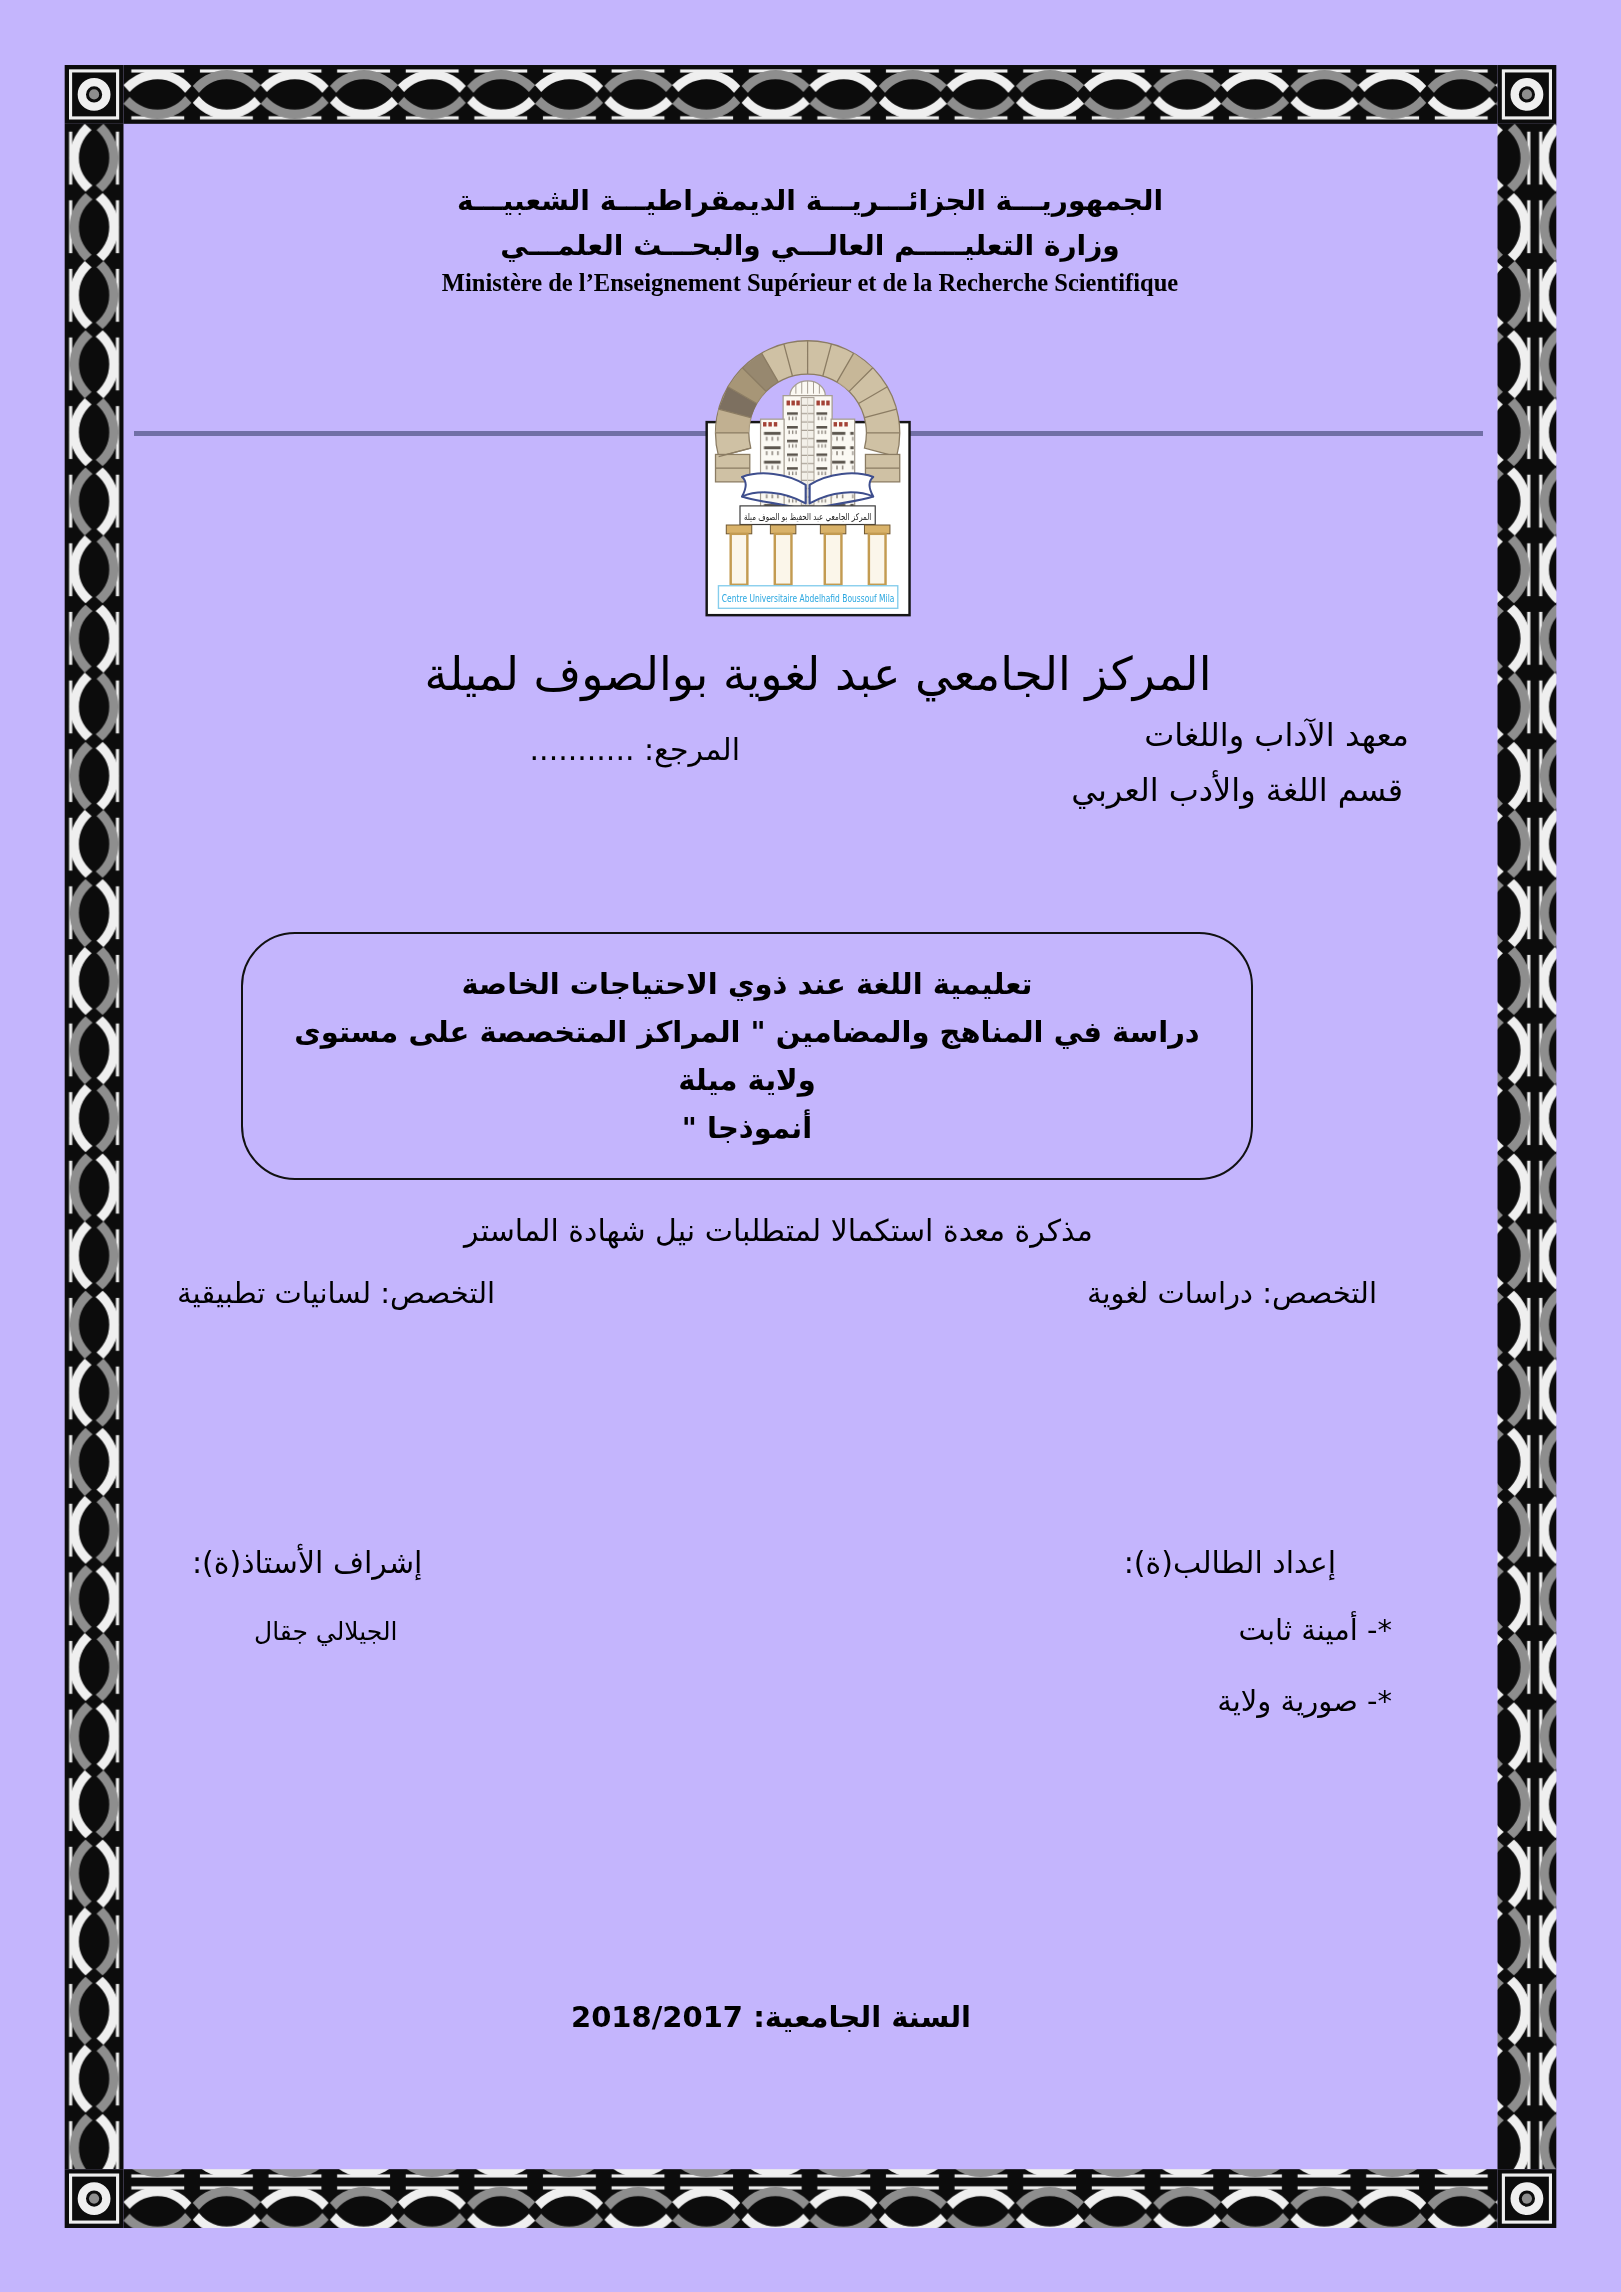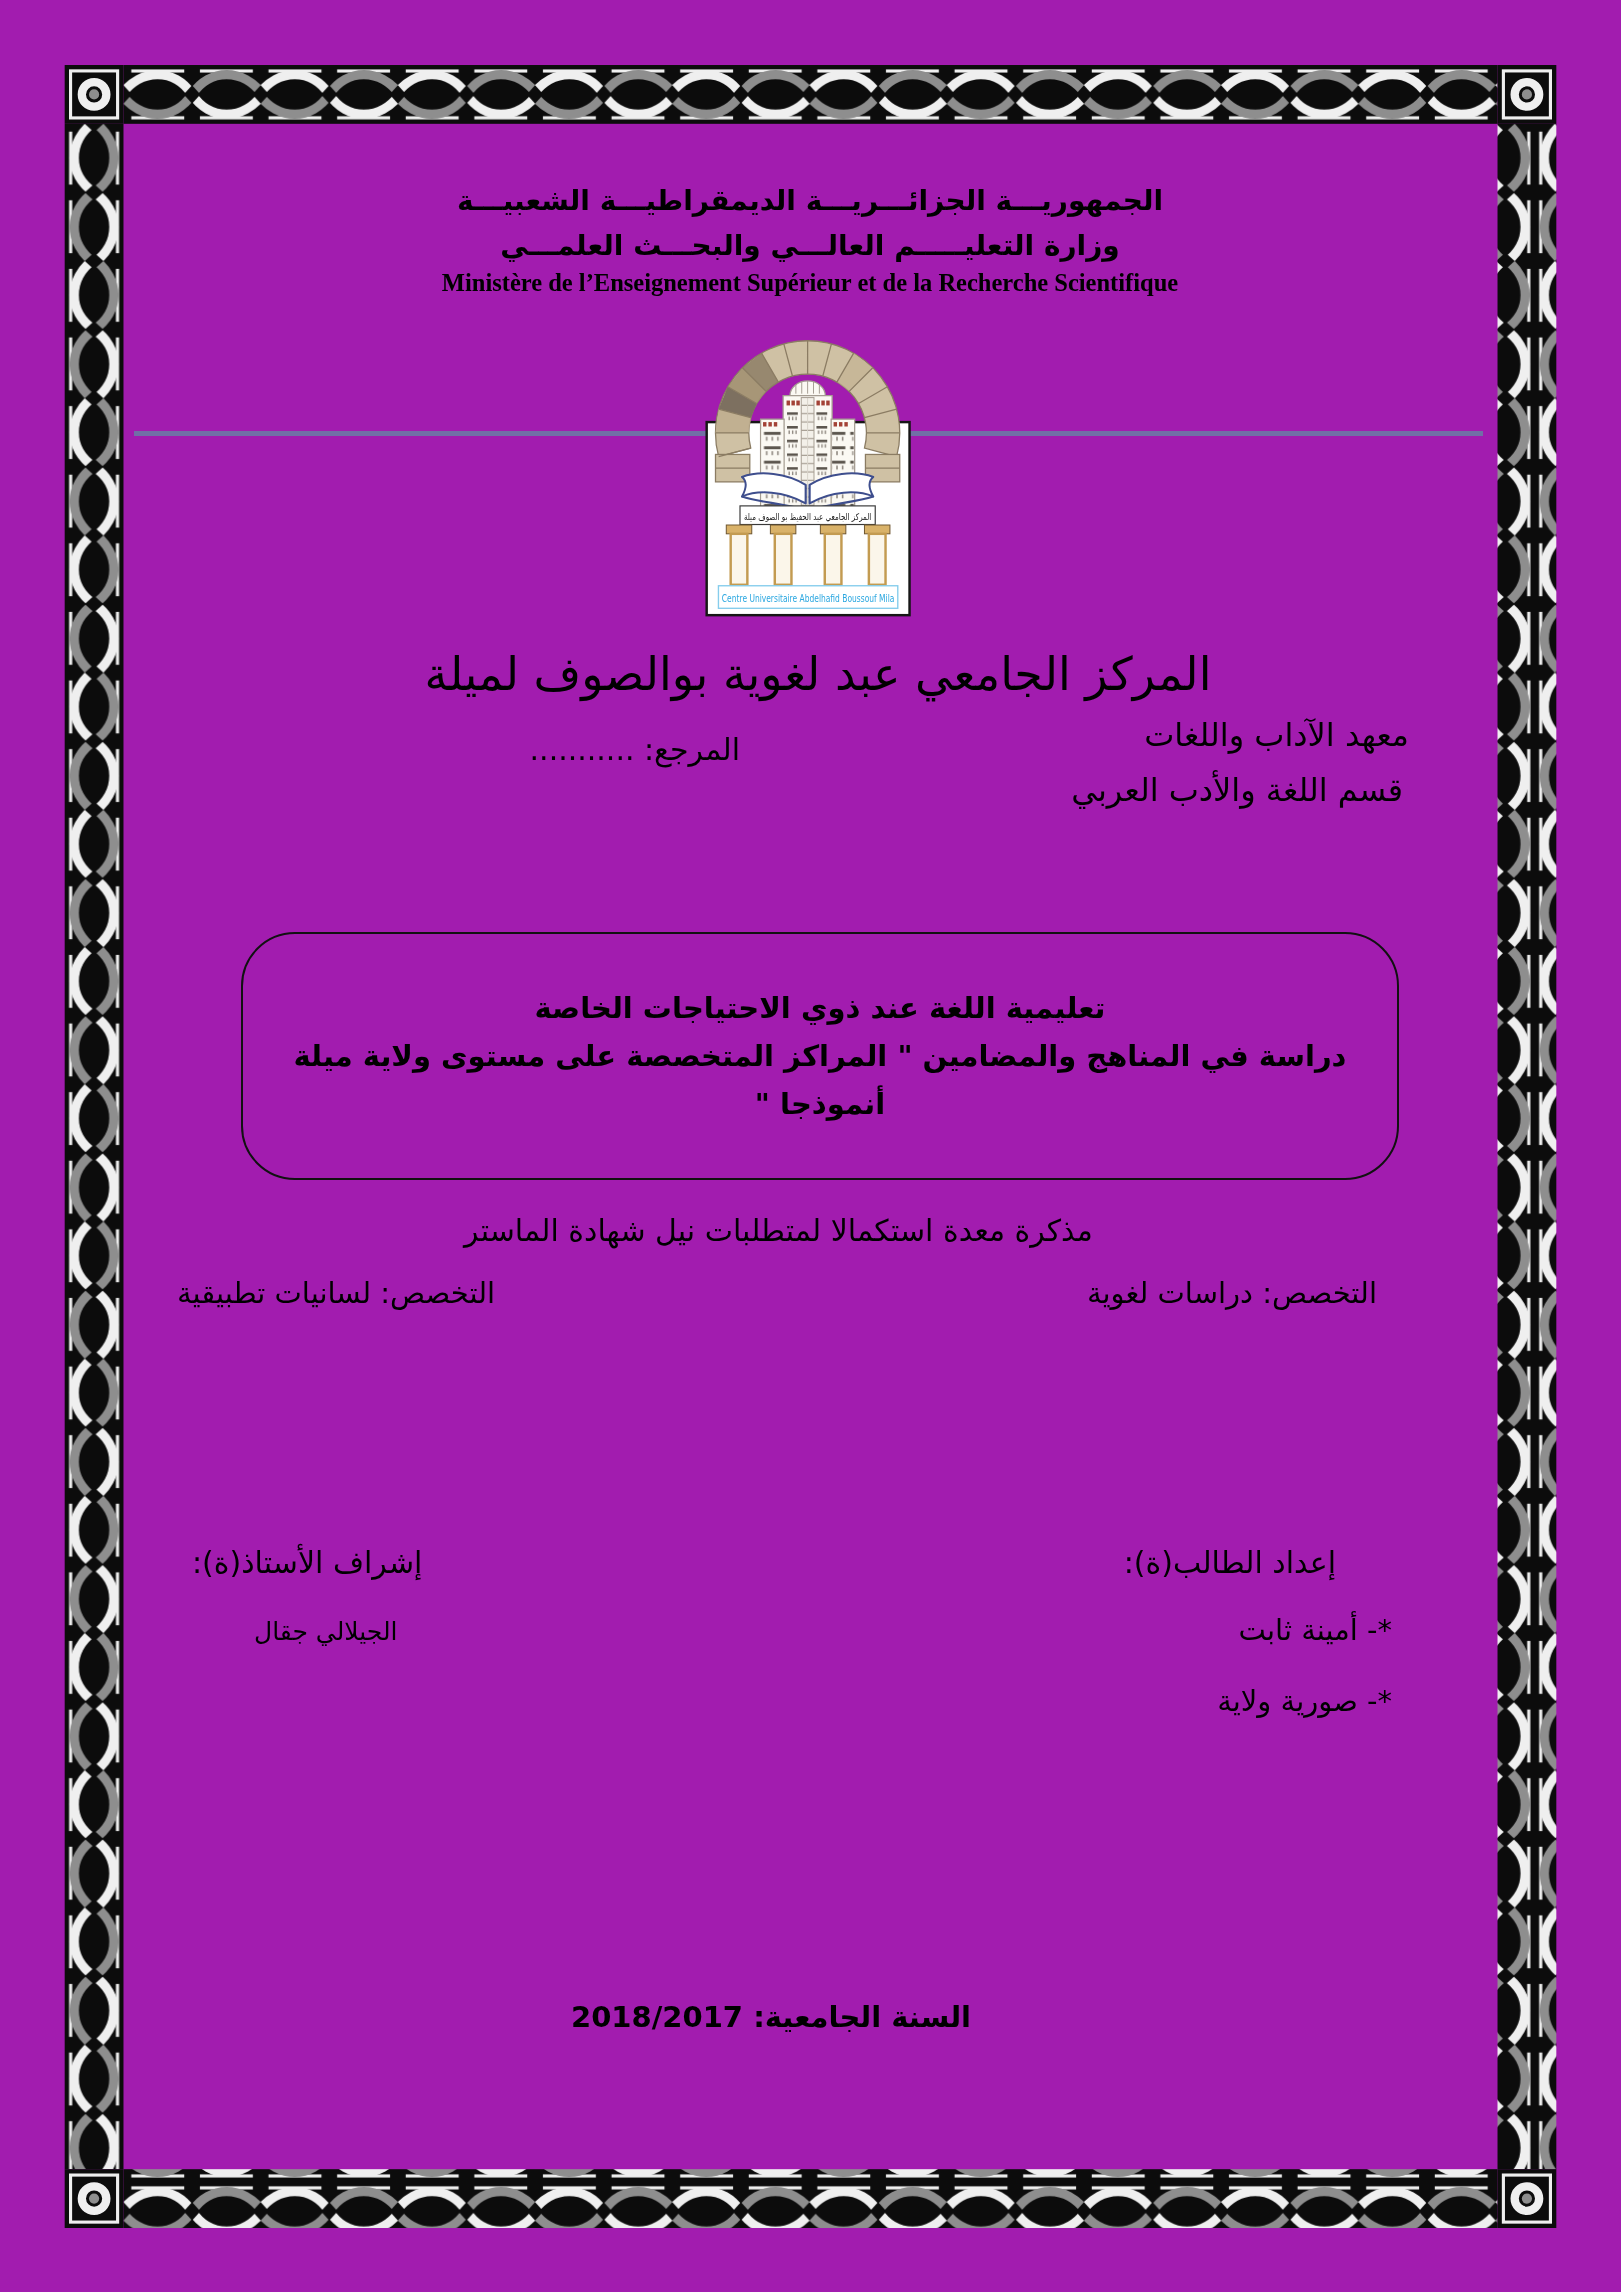--- a/index.html
+++ b/index.html
@@ -1,17 +1,17 @@
 <!DOCTYPE html>
 <html lang="ar"><head>
 <meta charset="utf-8">
 <style>
   html,body{margin:0;padding:0;background:#888;}
   .page{
-    position:relative;width:1621px;height:2293px;background:#a21caf;
+    position:relative;width:1621px;height:2293px;background:#c4b5fd;
     overflow:hidden;font-family:"DejaVu Sans",sans-serif;color:#000;
     margin:0 auto;
   }
   svg.frame{position:absolute;left:0;top:0;width:1621px;height:2293px;}
   .abs{position:absolute;}
   .ar{direction:rtl;}
 
   .hdr{left:129px;top:181px;width:1362px;text-align:center;}
   .hdr .h-ar1{font-size:28px;font-weight:700;line-height:39px;}
   .hdr .h-fr1{font-family:"Liberation Serif",serif;font-size:25.5px;font-weight:700;line-height:37px;}
@@ -20,21 +20,21 @@
 
   .rule{position:absolute;left:134px;top:431px;width:1349px;height:4.9px;background:#716fa6;}
   svg.logo{position:absolute;left:642px;top:323px;width:294px;height:306px;}
 
   .uni-title{left:139px;top:647px;width:1358px;font-size:46px;text-align:center;}
   .institute{top:716px;right:212px;font-size:32px;}
   .reference{top:732px;right:881px;font-size:30px;}
   .department{top:771px;right:218px;font-size:32px;}
 
   .tbox{
-    left:241px;top:932px;width:1158px;height:248px;border:2.5px solid #111;
+    left:241px;top:932px;width:1012px;height:248px;border:2.5px solid #111;
     border-radius:54px;box-sizing:border-box;display:flex;flex-direction:column;
     justify-content:center;align-items:center;text-align:center;
     font-size:29px;font-weight:700;line-height:48px;direction:rtl;padding:0 45px;
   }
 
   .memo{left:123px;top:1213px;width:1311px;text-align:center;font-size:30px;}
   .branch{top:1276px;right:244px;font-size:29px;}
   .specialty{top:1276px;left:177px;font-size:29px;}
 
   .prepared{top:1545px;right:285px;font-size:30px;}

